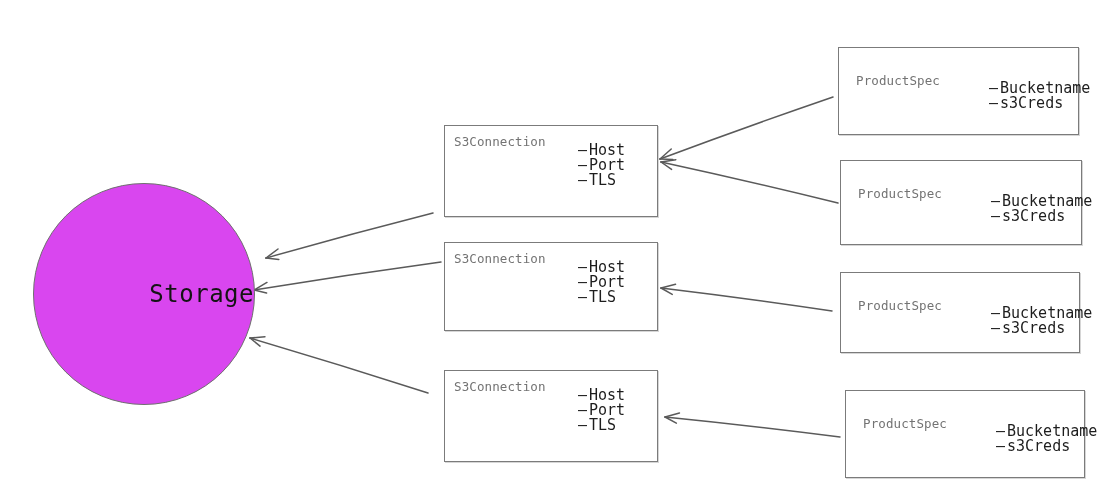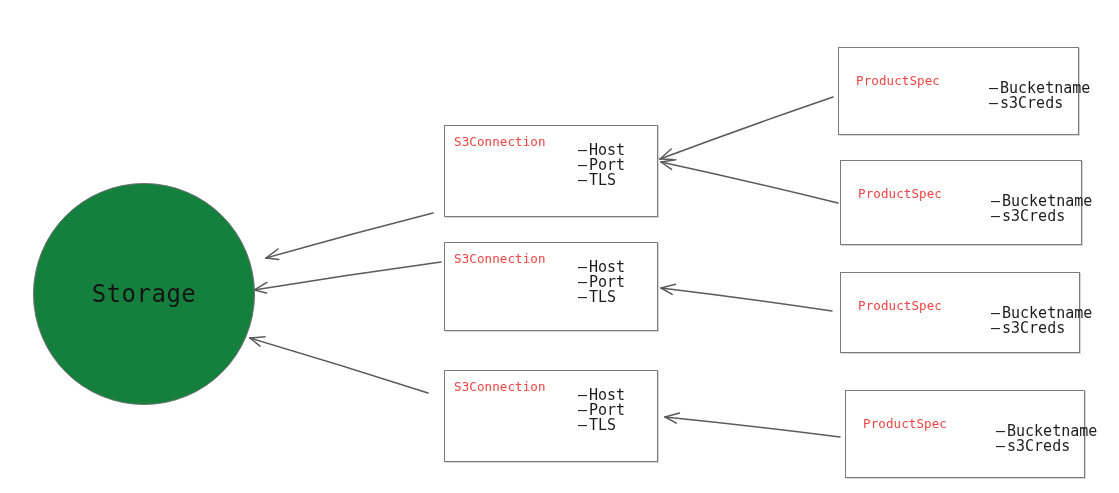--- a/index.html
+++ b/index.html
@@ -28,21 +28,21 @@
   .node-box {
     position: absolute;
     box-sizing: border-box;
     border: 1.3px solid #7b7b7b;
     background: #ffffff;
     box-shadow: 1px 1px 0 rgba(120,120,120,0.30);
   }
   .node-title {
     position: absolute;
     font-size: 12.5px;
-    color: #ef4444;
+    color: #737373;
     letter-spacing: 0.1px;
     white-space: nowrap;
   }
   .attr-list {
     position: absolute;
     font-size: 15px;
     line-height: 15px;
     color: #1d1d1d;
     white-space: nowrap;
   }
@@ -51,24 +51,24 @@
   }
   .attr-dash {
     display: inline-block;
     width: 11px;
   }
   .circle-node {
     position: absolute;
     box-sizing: border-box;
     border: 1.4px solid #6f6f6f;
     border-radius: 50%;
-    background: #15803d;
+    background: #d946ef;
     display: flex;
     align-items: center;
-    justify-content: center;
+    justify-content: flex-end;
   }
   .circle-label {
     font-size: 24px;
     color: #141414;
     letter-spacing: 0.5px;
     white-space: nowrap;
   }
 </style>
 </head>
 <body>

